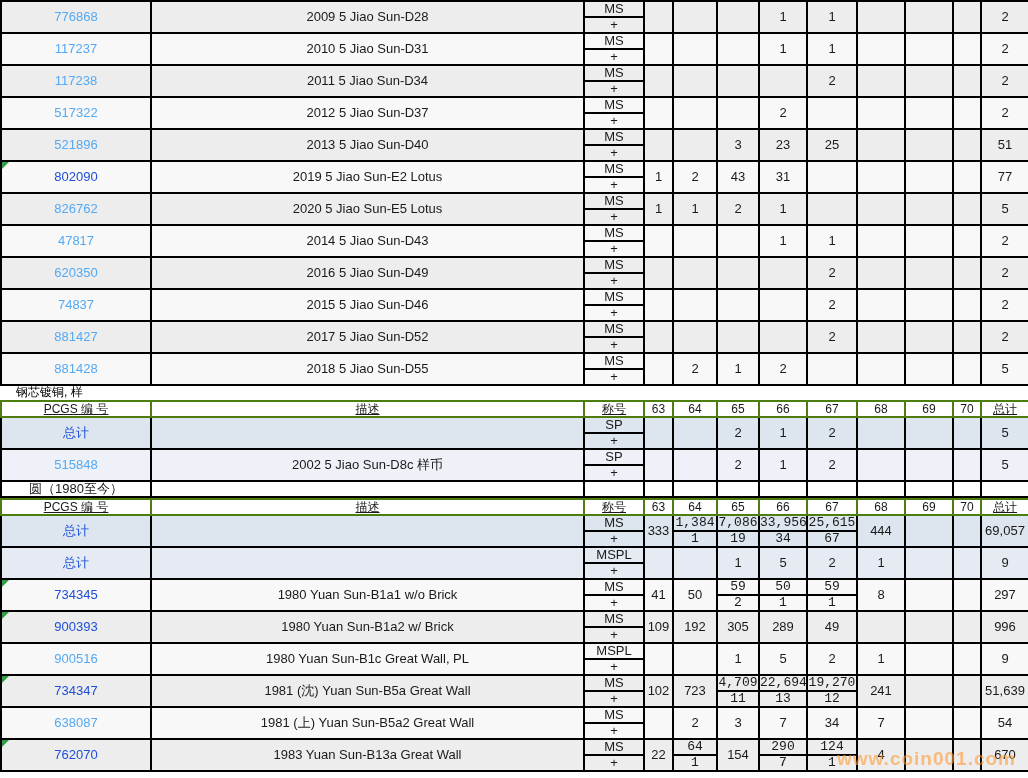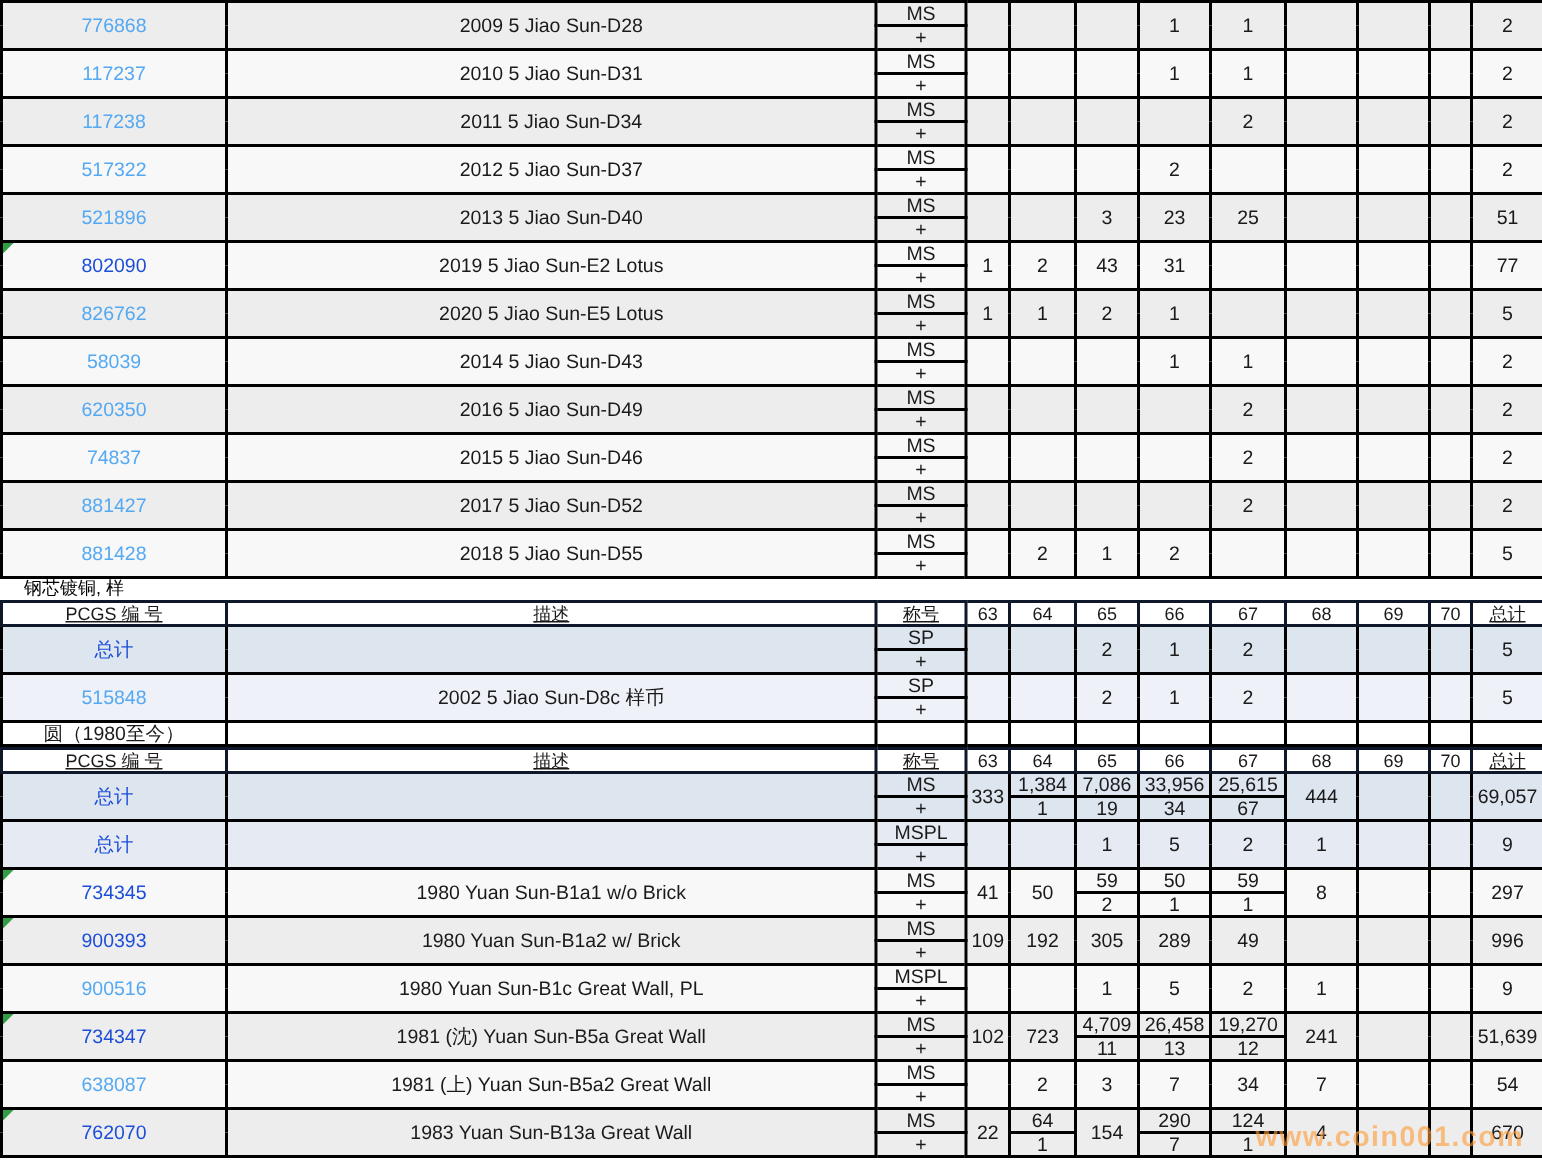--- a/index.html
+++ b/index.html
@@ -3,27 +3,27 @@
 <meta charset="utf-8">
 <style>
   html,body{margin:0;padding:0;background:#fff;}
   body{font-family:"Liberation Sans","DejaVu Sans",sans-serif;color:#111;}
   .page{position:relative;width:1028px;height:778px;overflow:hidden;background:#fff;}
   table.census{border-collapse:collapse;table-layout:fixed;width:1028px;}
   table.census td{border:2px solid #000;padding:0;text-align:center;vertical-align:middle;
       font-size:13px;line-height:14px;white-space:nowrap;overflow:hidden;color:#1a1a1a;}
   table.census tr.r{height:14px;}
   table.census tr.hd-row{height:13px;}
-  table.census tr.hd-row td{border:2px solid #0f172a;background:#fff;font-size:12px;}
+  table.census tr.hd-row td{border:2px solid #4d7c0f;background:#fff;font-size:12px;}
   td.hd-link{text-decoration:underline;}
   td.desig{font-size:12px;}
   
   td.thinb{border-bottom:1px solid #000;}
   tr.sub td{border-top:1px solid #000;}
-  td.subval{font-size:12px;}
+  td.subval{font-size:12px;font-family:Liberation Mono, monospace;}
   
   td.bg-a{background:#ededed;}
   td.bg-b{background:#f8f8f8;}
   td.bg-t{background:#dde5ef;}
   td.bg-t2{background:#e6ebf3;}
   td.bg-tint{background:#eef1f7;}
   td.bg-w{background:#ffffff;}
   td.pcgs{position:relative;}
   a.numlink{color:#55a9f2;text-decoration:none;cursor:pointer;}
   .plain-num{color:#1d4ed8;}
@@ -169,21 +169,21 @@
             <td class="bg-a" rowspan="2"></td>
             <td class="bg-a" rowspan="2"></td>
             <td class="bg-a" rowspan="2"></td>
             <td class="bg-a" rowspan="2"></td>
             <td class="bg-a" rowspan="2">5</td>
           </tr>
           <tr class="r sub">
             <td class="bg-a desig">+</td>
           </tr>
           <tr class="r">
-            <td class="bg-b pcgs" rowspan="2"><a class="numlink">58039</a></td>
+            <td class="bg-b pcgs" rowspan="2"><a class="numlink">47817</a></td>
             <td class="bg-b" rowspan="2">2014 5 Jiao Sun-D43</td>
             <td class="bg-b desig thinb">MS</td>
             <td class="bg-b" rowspan="2"></td>
             <td class="bg-b" rowspan="2"></td>
             <td class="bg-b" rowspan="2"></td>
             <td class="bg-b" rowspan="2">1</td>
             <td class="bg-b" rowspan="2">1</td>
             <td class="bg-b" rowspan="2"></td>
             <td class="bg-b" rowspan="2"></td>
             <td class="bg-b" rowspan="2"></td>
@@ -465,21 +465,21 @@
           <tr class="r sub">
             <td class="bg-b desig">+</td>
           </tr>
           <tr class="r">
             <td class="bg-a pcgs" rowspan="2"><span class="marker"></span><span class="plain-num">734347</span></td>
             <td class="bg-a" rowspan="2">1981 (沈) Yuan Sun-B5a Great Wall</td>
             <td class="bg-a desig thinb">MS</td>
             <td class="bg-a" rowspan="2">102</td>
             <td class="bg-a" rowspan="2">723</td>
             <td class="bg-a thinb subval">4,709</td>
-            <td class="bg-a thinb subval">26,458</td>
+            <td class="bg-a thinb subval">22,694</td>
             <td class="bg-a thinb subval">19,270</td>
             <td class="bg-a" rowspan="2">241</td>
             <td class="bg-a" rowspan="2"></td>
             <td class="bg-a" rowspan="2"></td>
             <td class="bg-a" rowspan="2">51,639</td>
           </tr>
           <tr class="r sub">
             <td class="bg-a desig">+</td>
             <td class="bg-a subval">11</td>
             <td class="bg-a subval">13</td>

